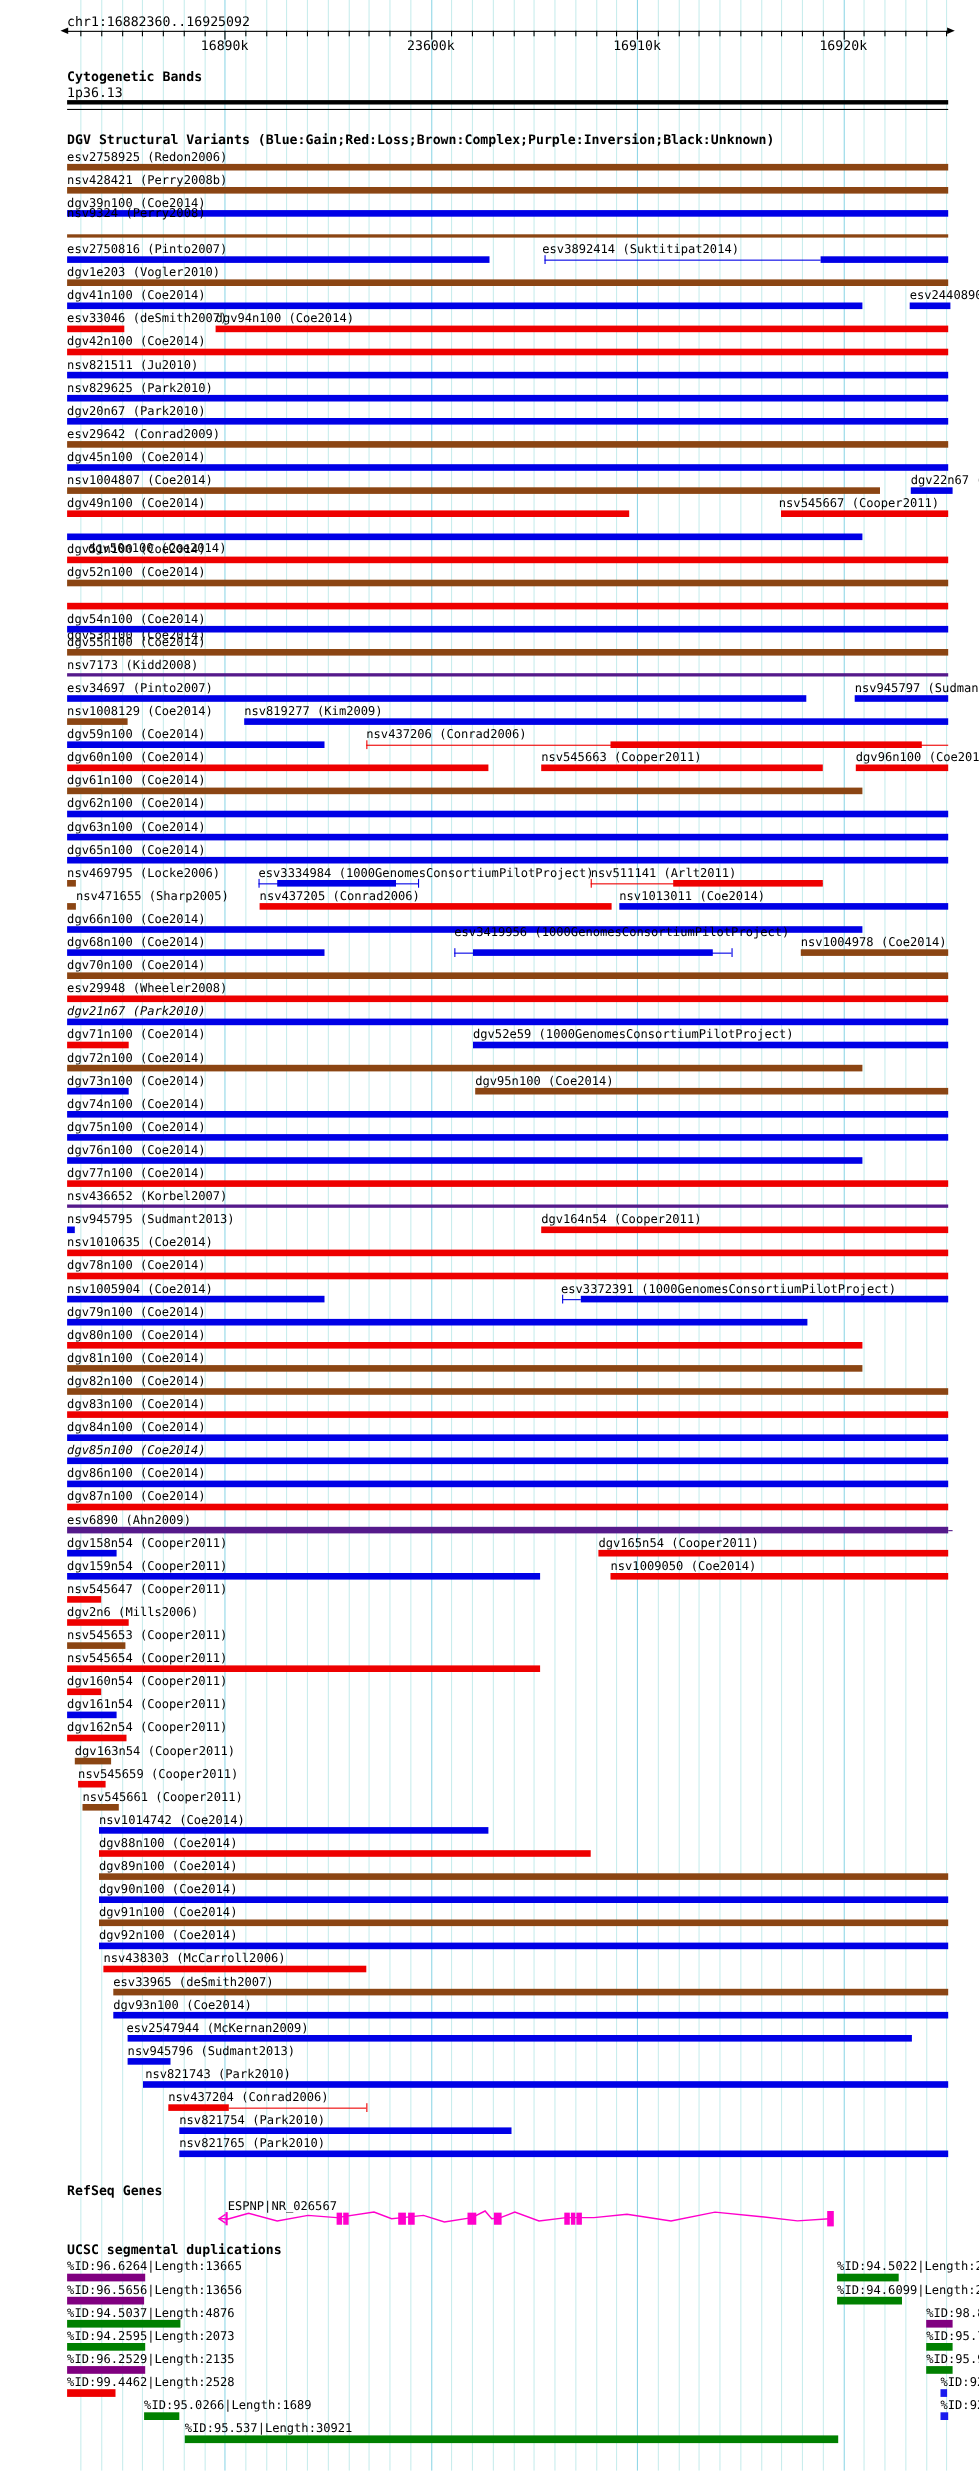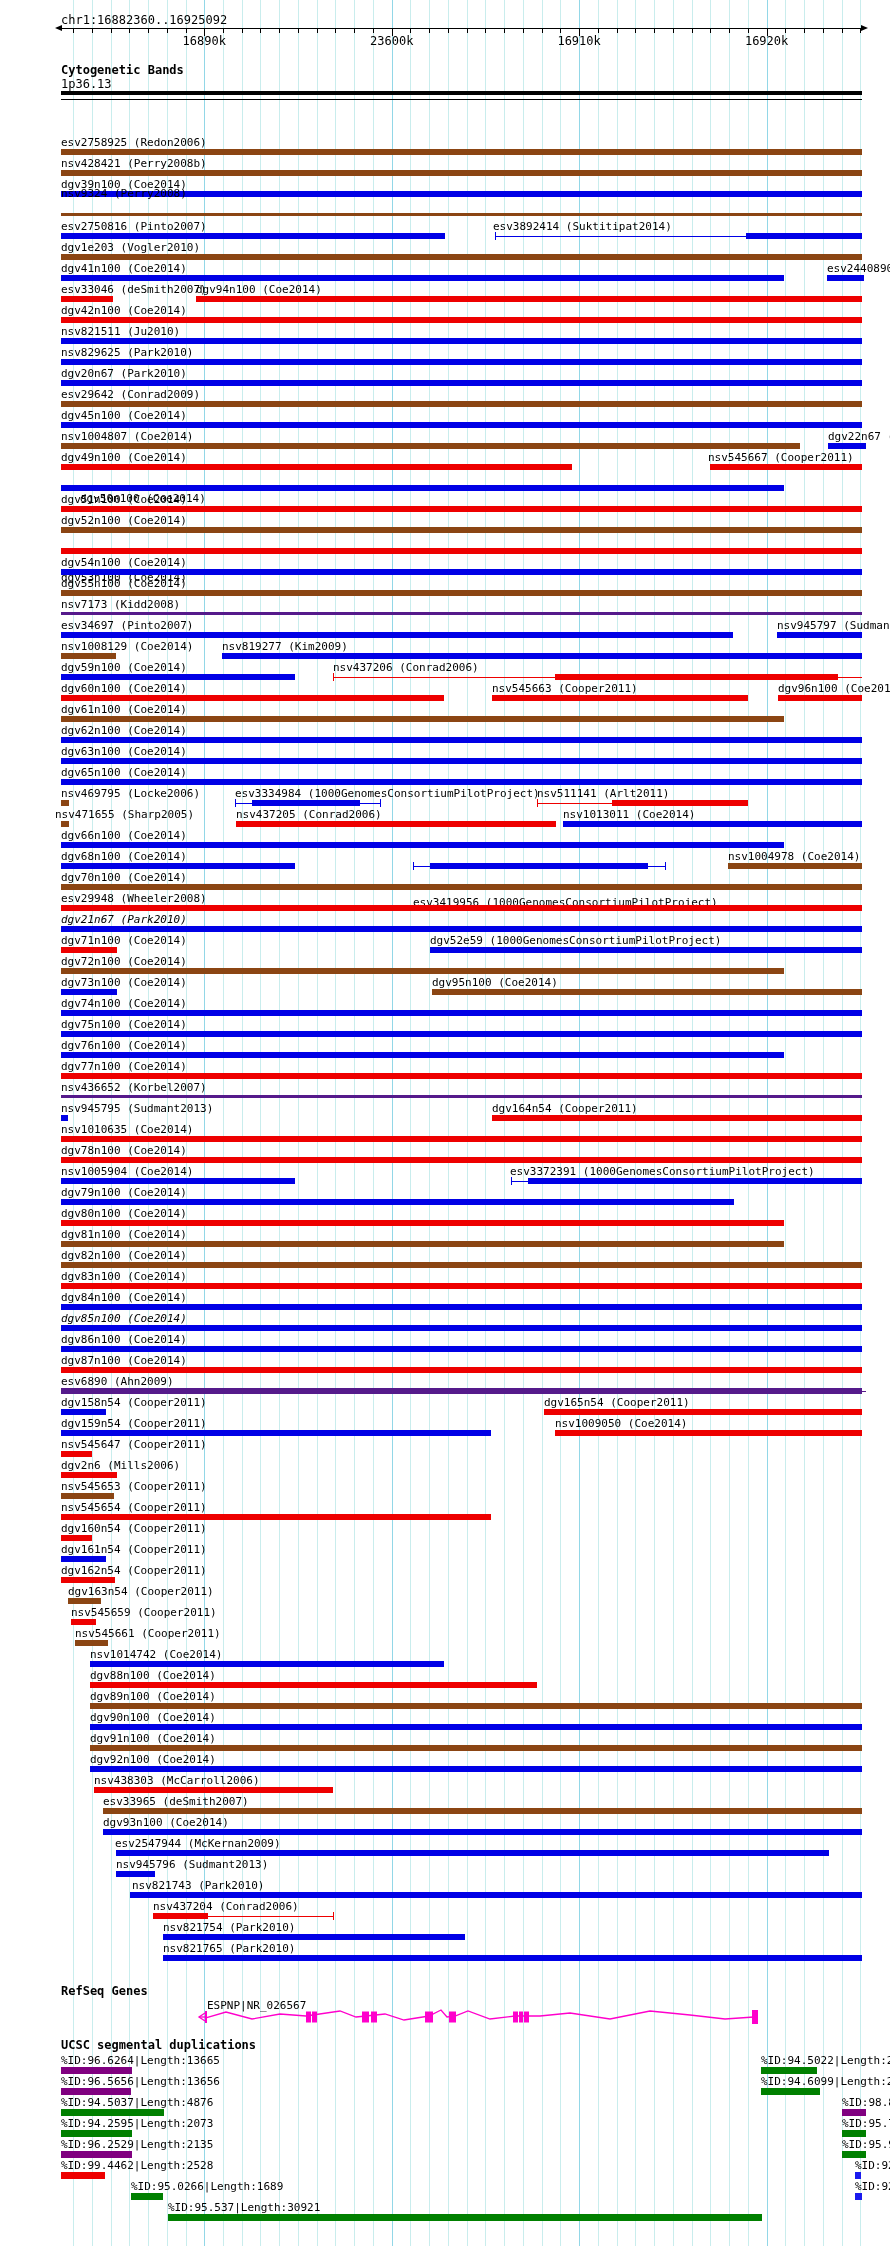--- a/index.html
+++ b/index.html
@@ -119,20 +119,21 @@
       <span class="ticklab" style="left: 391.7px; top: 34px;">23600k</span>
       <span class="ticklab" style="left: 579.1px; top: 34px;">16910k</span>
       <span class="ticklab" style="left: 766.6px; top: 34px;">16920k</span>
     </div>
 
   <span class="hdr" style="left:61px;top:63px;">Cytogenetic Bands</span>
   <span class="txt" style="left:61px;top:77px;font-size:12px;">1p36.13</span>
   <div class="band" style="left:61px;top:91px;width:801px;height:4px;"></div>
   <div class="band" style="left:61px;top:99px;width:801px;height:1px;"></div>
 
+  <span class="hdr" style="left:61px;top:120px;">DGV Structural Variants (Blue:Gain;Red:Loss;Brown:Complex;Purple:Inversion;Black:Unknown)</span>
   <div id="dgv-rows">
       <span class="lbl" style="left: 61px; top: 137px;">esv2758925 (Redon2006)</span>
       <div class="bar" style="background: rgb(139, 69, 19); left: 61px; top: 149px; width: 801px; height: 6px;"></div>
       <span class="lbl" style="left: 61px; top: 158px;">nsv428421 (Perry2008b)</span>
       <div class="bar" style="background: rgb(139, 69, 19); left: 61px; top: 170px; width: 801px; height: 6px;"></div>
       <span class="lbl" style="left: 61px; top: 179px;">dgv39n100 (Coe2014)</span>
       <div class="bar" style="background: rgb(0, 0, 230); left: 61px; top: 191px; width: 801px; height: 6px;"></div>
       <span class="lbl" style="left: 61px; top: 188px; text-align: center;">nsv9324 (Perry2008)</span>
       <div class="bar" style="background: rgb(139, 69, 19); left: 61px; top: 213px; width: 801px; height: 3px;"></div>
       <span class="lbl" style="left: 61px; top: 221px;">esv2750816 (Pinto2007)</span>
@@ -217,30 +218,30 @@
       <span class="lbl" style="left: 235px; top: 788px;">esv3334984 (1000GenomesConsortiumPilotProject)</span>
       <span class="lbl" style="left: 537px; top: 788px;">nsv511141 (Arlt2011)</span>
       <div class="bar" style="background: rgb(139, 69, 19); left: 61px; top: 800px; width: 8px; height: 6px;"></div>
       <div class="bar" style="background: rgb(0, 0, 230); left: 235px; top: 799px; width: 1px; height: 8px;"></div>
       <div class="bar" style="background: rgb(0, 0, 230); left: 235px; top: 803px; width: 145px; height: 1px;"></div>
       <div class="bar" style="background: rgb(0, 0, 230); left: 380px; top: 799px; width: 1px; height: 8px;"></div>
       <div class="bar" style="background: rgb(0, 0, 230); left: 252px; top: 800px; width: 108px; height: 6px;"></div>
       <div class="bar" style="background: rgb(238, 0, 0); left: 537px; top: 799px; width: 1px; height: 8px;"></div>
       <div class="bar" style="background: rgb(238, 0, 0); left: 537px; top: 803px; width: 211px; height: 1px;"></div>
       <div class="bar" style="background: rgb(238, 0, 0); left: 612px; top: 800px; width: 136px; height: 6px;"></div>
-      <span class="lbl" style="left: 55px; top: 809px;">nsv471655 (Sharp2005)</span>
+      <span class="lbl" style="left: 69px; top: 809px;">nsv471655 (Sharp2005)</span>
       <span class="lbl" style="left: 236px; top: 809px;">nsv437205 (Conrad2006)</span>
       <span class="lbl" style="left: 563px; top: 809px;">nsv1013011 (Coe2014)</span>
       <div class="bar" style="background: rgb(139, 69, 19); left: 61px; top: 821px; width: 8px; height: 6px;"></div>
       <div class="bar" style="background: rgb(238, 0, 0); left: 236px; top: 821px; width: 320px; height: 6px;"></div>
       <div class="bar" style="background: rgb(0, 0, 230); left: 563px; top: 821px; width: 299px; height: 6px;"></div>
       <span class="lbl" style="left: 61px; top: 830px;">dgv66n100 (Coe2014)</span>
       <div class="bar" style="background: rgb(0, 0, 230); left: 61px; top: 842px; width: 723px; height: 6px;"></div>
       <span class="lbl" style="left: 61px; top: 851px;">dgv68n100 (Coe2014)</span>
-      <span class="lbl" style="left: 413px; top: 897px;">esv3419956 (1000GenomesConsortiumPilotProject)</span>
+      <span class="lbl" style="left: 413px; top: 842px;">esv3419956 (1000GenomesConsortiumPilotProject)</span>
       <span class="lbl" style="left: 728px; top: 851px;">nsv1004978 (Coe2014)</span>
       <div class="bar" style="background: rgb(0, 0, 230); left: 61px; top: 863px; width: 234px; height: 6px;"></div>
       <div class="bar" style="background: rgb(0, 0, 230); left: 413px; top: 862px; width: 1px; height: 8px;"></div>
       <div class="bar" style="background: rgb(0, 0, 230); left: 413px; top: 866px; width: 252px; height: 1px;"></div>
       <div class="bar" style="background: rgb(0, 0, 230); left: 665px; top: 862px; width: 1px; height: 8px;"></div>
       <div class="bar" style="background: rgb(0, 0, 230); left: 430px; top: 863px; width: 218px; height: 6px;"></div>
       <div class="bar" style="background: rgb(139, 69, 19); left: 728px; top: 863px; width: 134px; height: 6px;"></div>
       <span class="lbl" style="left: 61px; top: 872px;">dgv70n100 (Coe2014)</span>
       <div class="bar" style="background: rgb(139, 69, 19); left: 61px; top: 884px; width: 801px; height: 6px;"></div>
       <span class="lbl" style="left: 61px; top: 893px;">esv29948 (Wheeler2008)</span>

